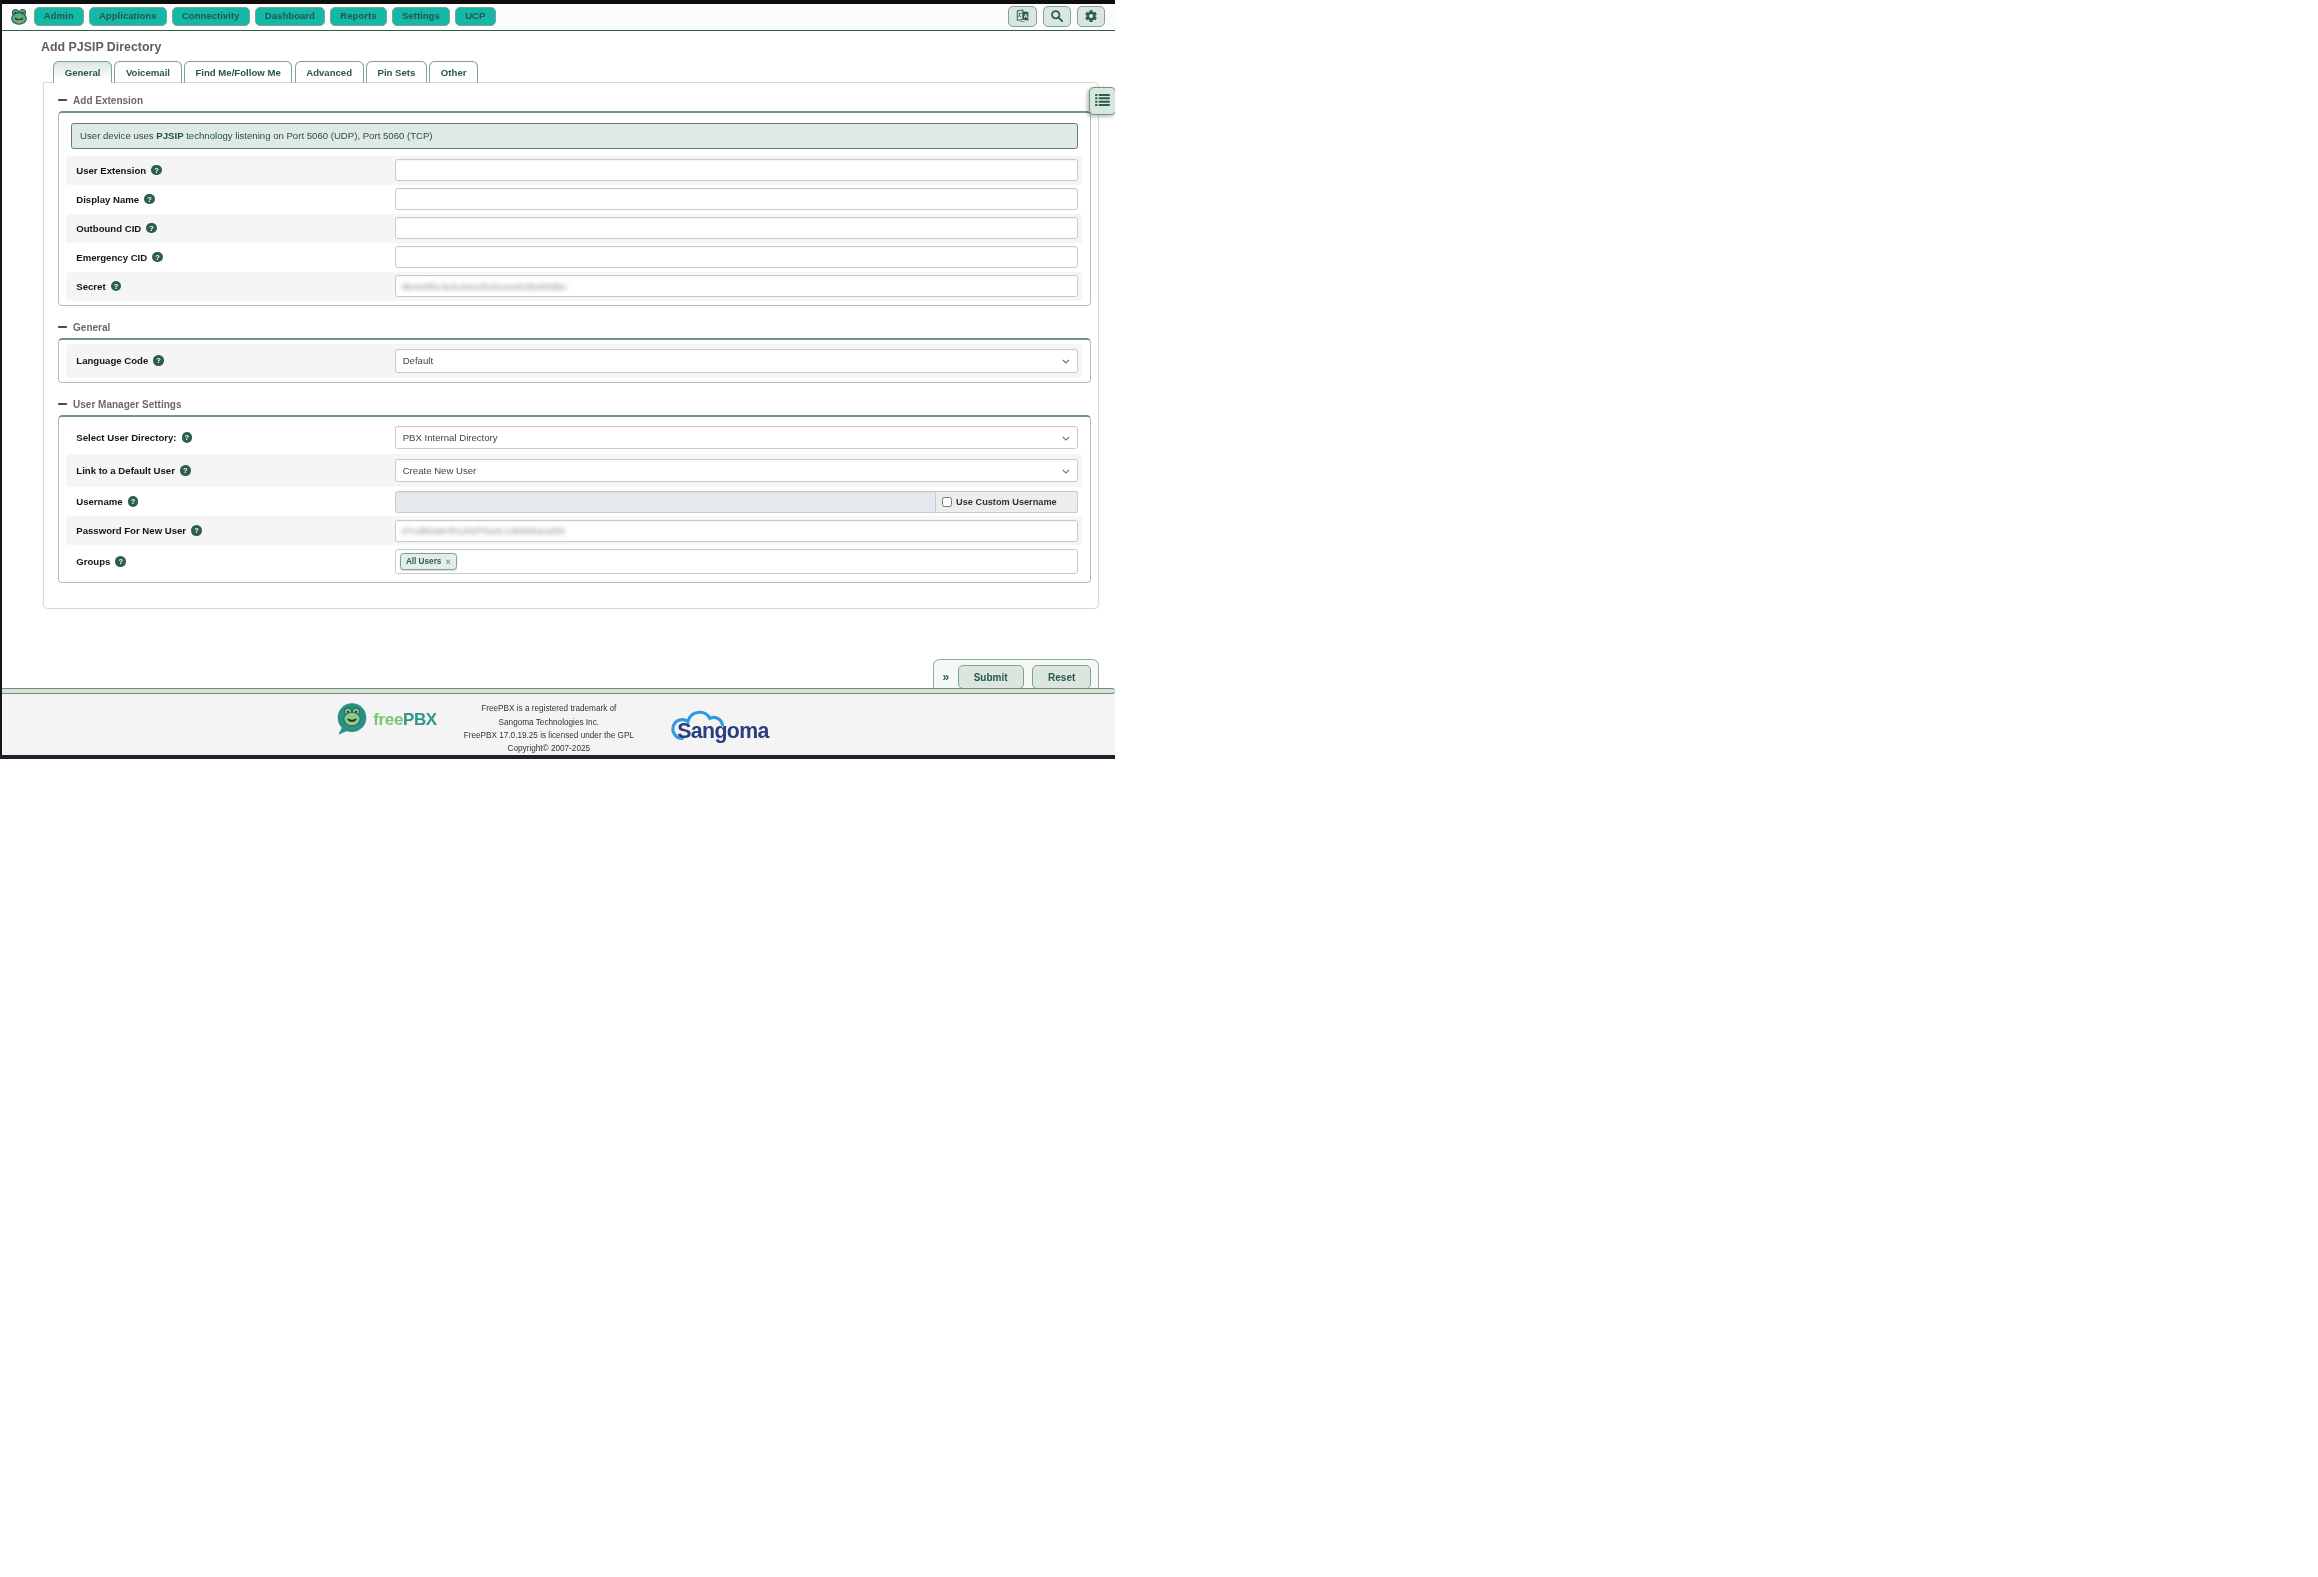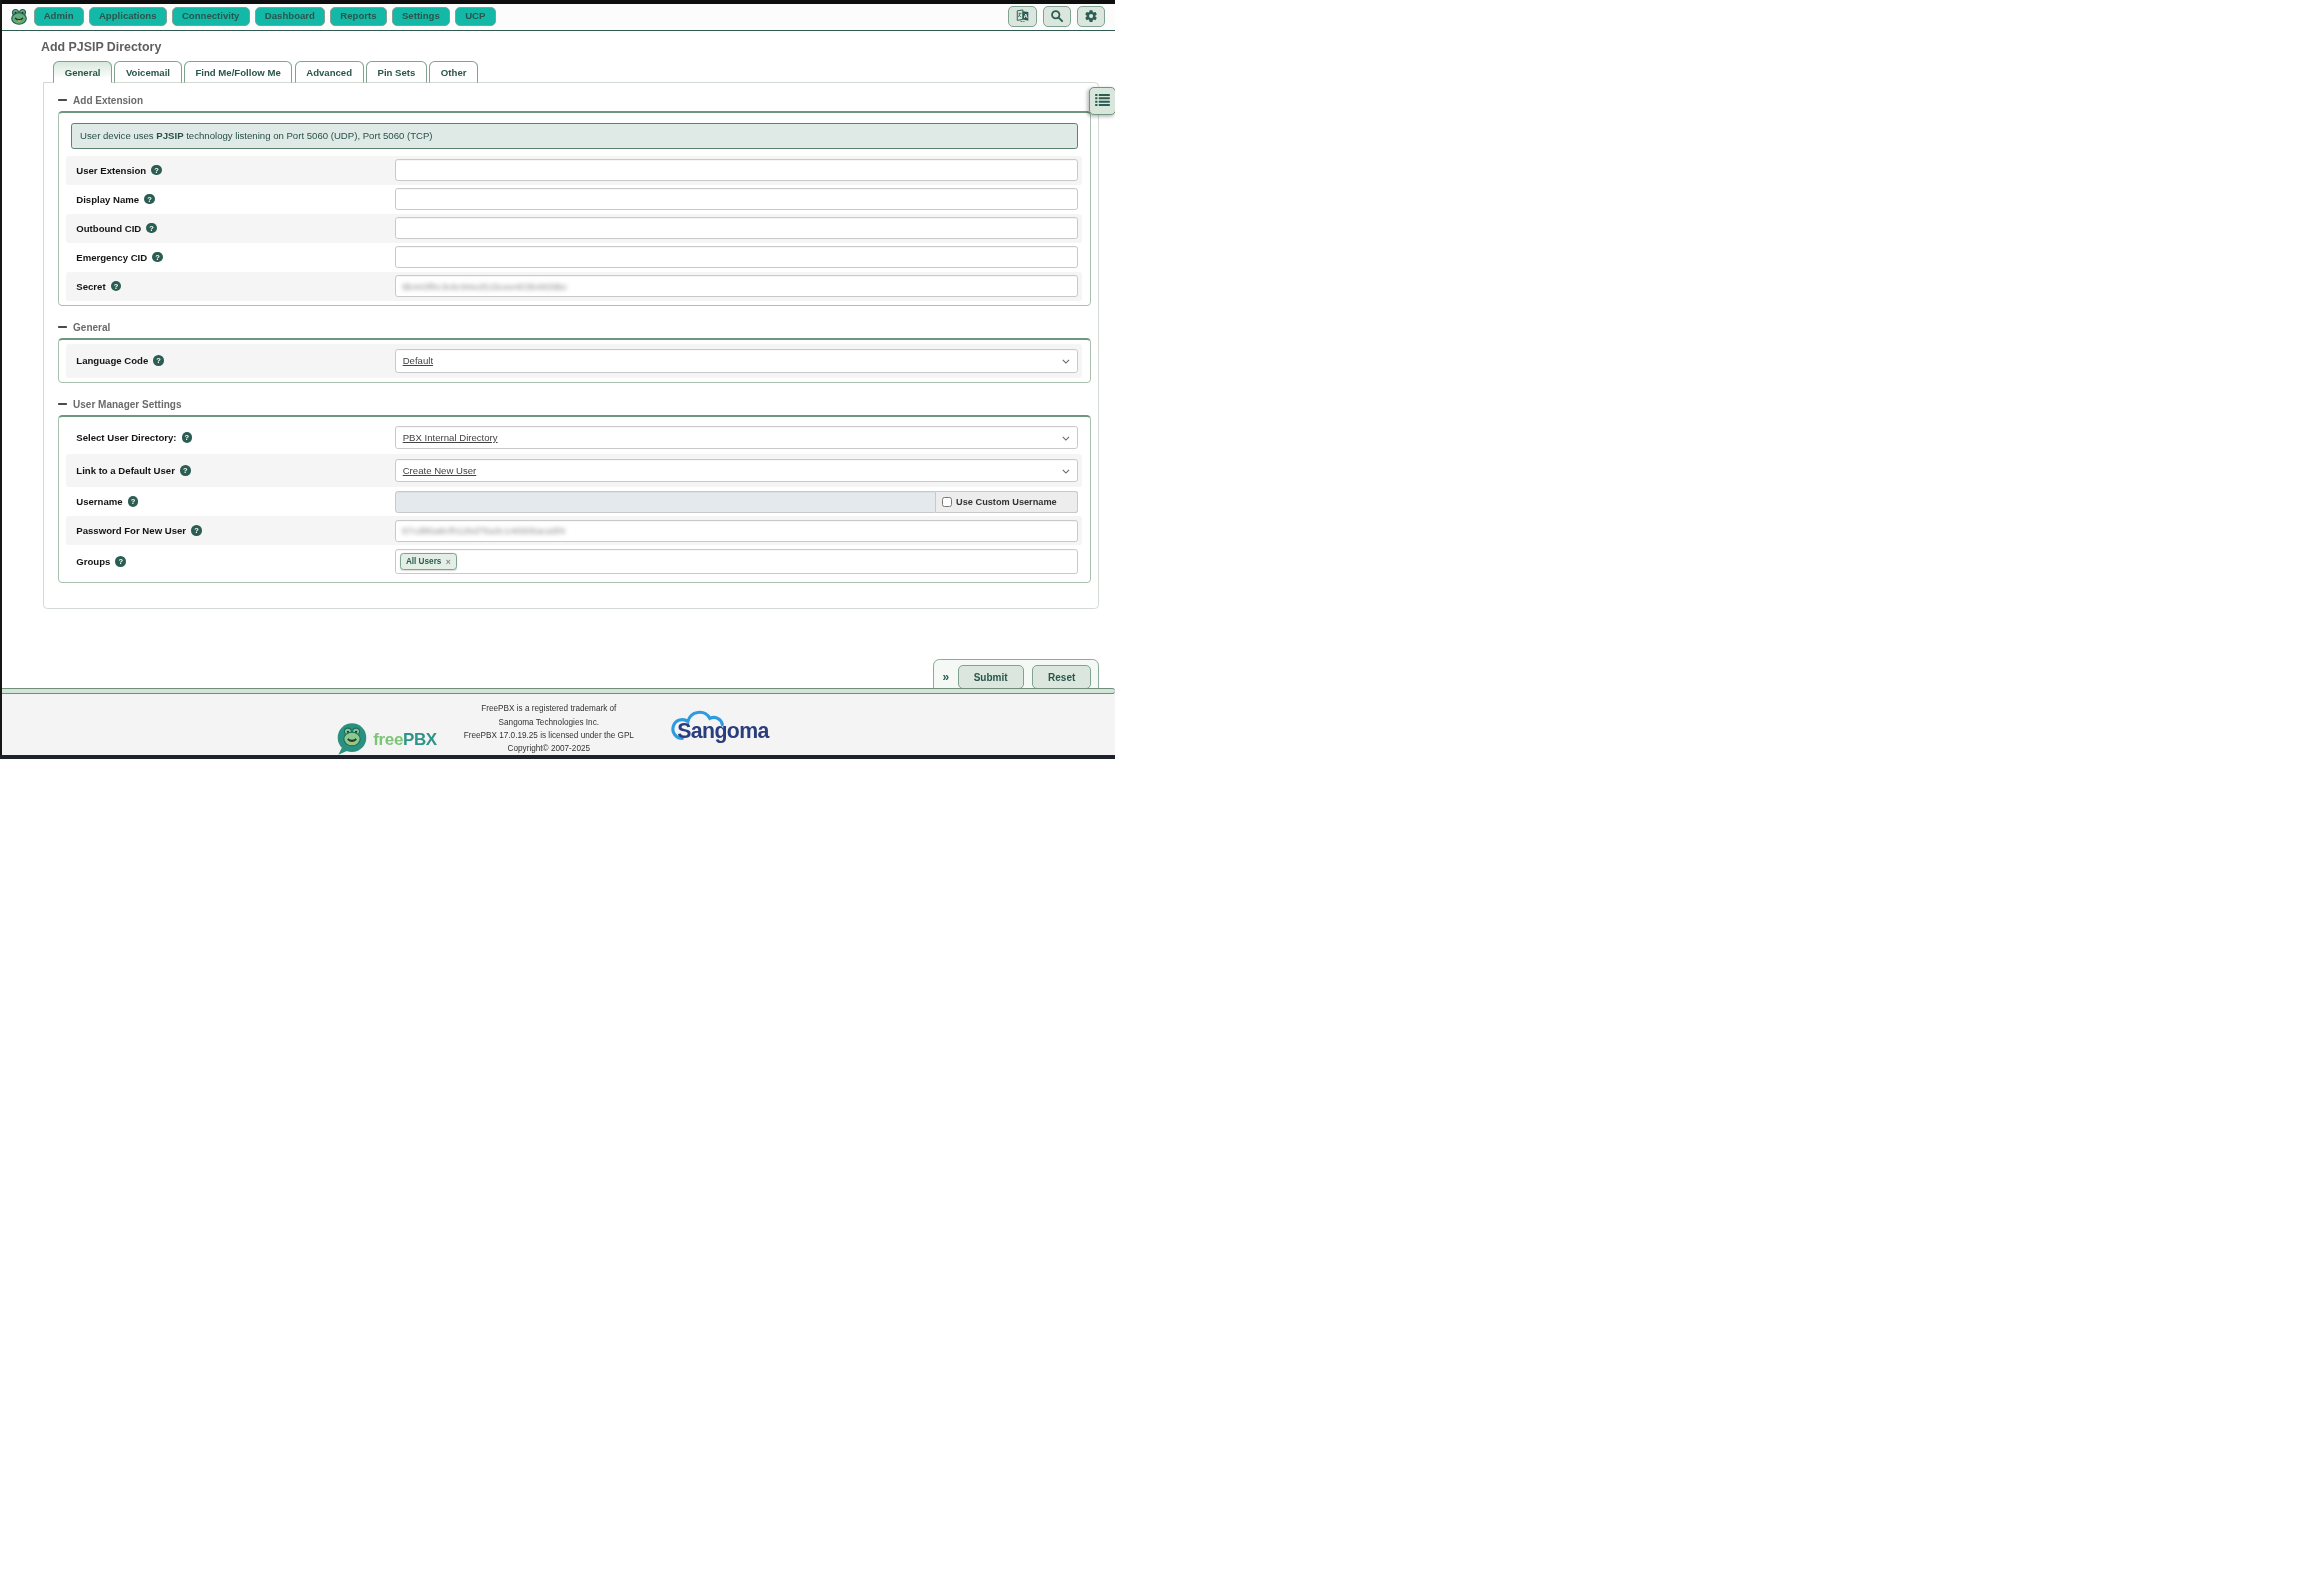--- a/index.html
+++ b/index.html
@@ -75,21 +75,21 @@
   }
   .fakeinput {
     width:100%; height:22px; border:0.7px solid #c9c9c9; border-radius:2.8px; background:#fff;
     display:flex; align-items:center; padding:0 6.4px; font-size:9.6px; color:#555;
     box-shadow:inset 0 0.7px 0.7px rgba(0,0,0,.05); overflow:hidden;
   }
   .blurval { filter:blur(2.1px); color:#8b8b8b; white-space:nowrap; }
   .fselect {
     width:100%; height:23.5px; border:0.7px solid #c9c9c9; border-radius:2.8px; background:#fff;
     display:flex; align-items:center; justify-content:space-between; padding:0 7.1px;
-    font-size:9.6px; color:#444; cursor:pointer; box-shadow:inset 0 0.7px 0.7px rgba(0,0,0,.04);text-decoration:underline;
+    font-size:9.6px; color:#444; cursor:pointer; box-shadow:inset 0 0.7px 0.7px rgba(0,0,0,.04);
   }
   .grp { display:flex; width:100%; }
   .grp .fakeinput.disabled { background:#e3e9ec; border-radius:2.8px 0 0 2.8px; }
   .addon {
     flex:none; width:142px; background:#ededed; border:0.7px solid #c9c9c9; border-left:none;
     border-radius:0 2.8px 2.8px 0; display:flex; align-items:center; gap:4.3px; padding:0 5.7px;
     font-size:9.2px; font-weight:bold; color:#333; height:22px;
   }
   .addon input { width:10px; height:10px; margin:0; }
   .tagbox {
@@ -123,21 +123,21 @@
 
   
   .sep {
     position:absolute; left:0; right:0; top:688px; height:6.4px; background:#d4e2d8;
     border-top:1.4px solid #6f8f7c; border-bottom:1.4px solid #6f8f7c; border-radius:2.8px;
   }
   .footer {
     position:absolute; left:0; right:0; top:694px; bottom:4.3px; background:#f4f4f4;
     display:flex; justify-content:center; align-items:flex-start; gap:27px; padding-top:7.1px;
   }
-  .fbx-logo { display:flex; align-items:center; gap:4.3px; margin-top:21px; }
+  .fbx-logo { display:flex; align-items:center; gap:4.3px; margin-top:1px; }
   .fbx-word { font-size:17px; font-weight:bold; letter-spacing:-0.4px; }
   .fbx-word .free { color:#7cc576; } .fbx-word .pbx { color:#2e9688; }
   .foot-lines { text-align:center; font-size:8.2px; color:#333; line-height:1.62; margin-top:1.4px; }
   .sangoma { display:flex; align-items:flex-end; margin-top:5.7px; }
 </style>
 </head>
 <body>
 
 <div class="edge-top"></div>
 <div class="edge-left"></div>

